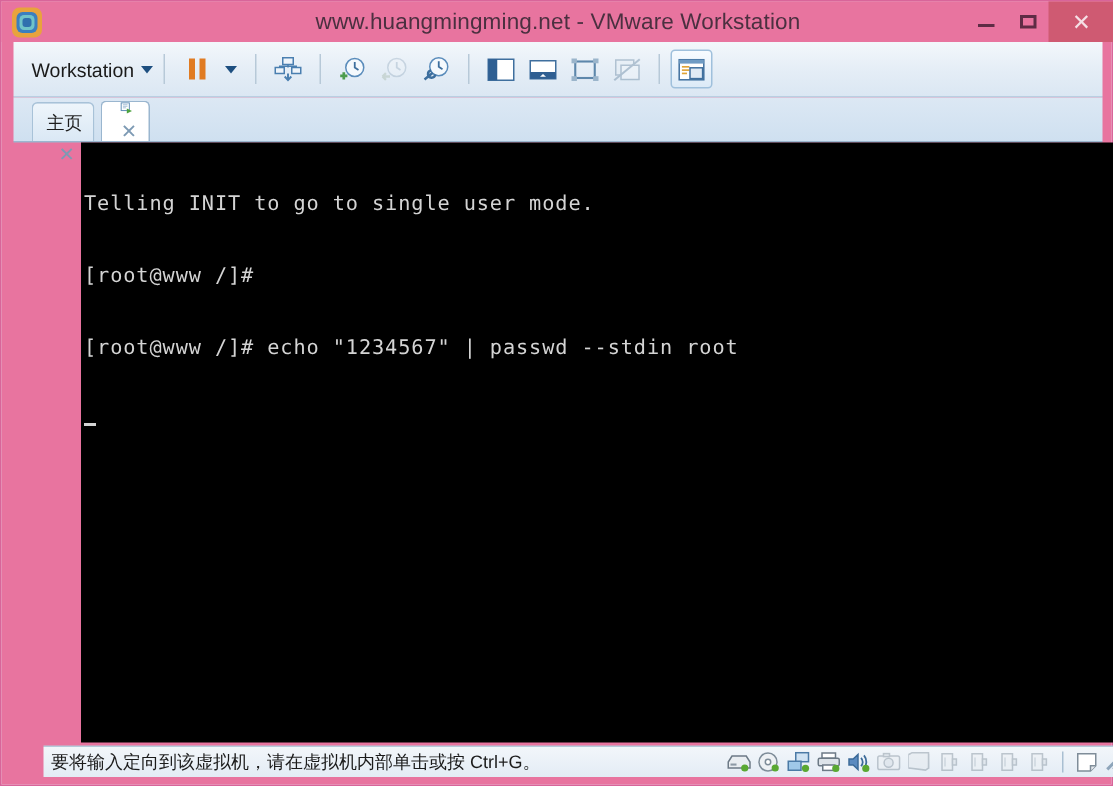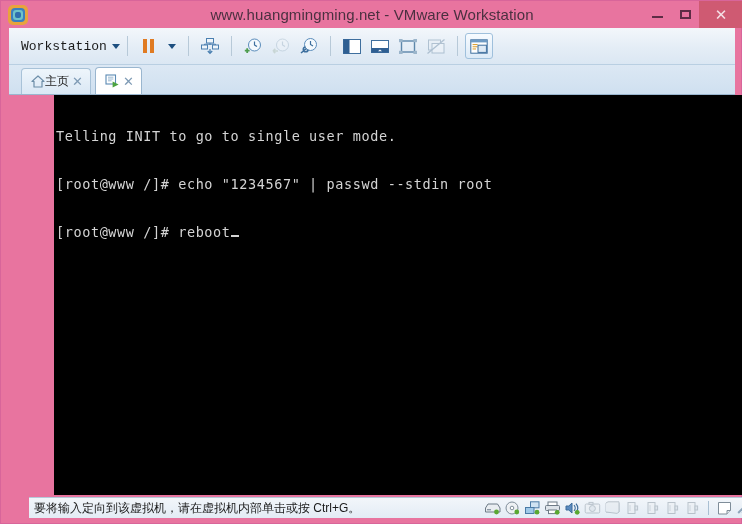--- a/index.html
+++ b/index.html
@@ -103,21 +103,20 @@
   #toolbar {
     position: absolute;
     left: 8px; top: 27px;
     width: 726px;
     height: 37px;
     box-sizing: border-box;
     background: linear-gradient(to bottom, #f3f7fb 0%, #e4edf6 55%, #dbe7f3 100%);
     border-bottom: 1px solid #b9cfe2;
     display: flex;
     align-items: center;
-    font-family: Liberation Mono, monospace;
   }
   #workstation-menu {
     display: flex;
     align-items: center;
     gap: 5px;
     margin-left: 12px;
     font-size: 13px;
     color: #1a1a1a;
     cursor: default;
   }
@@ -160,29 +159,31 @@
     box-sizing: border-box;
     background: linear-gradient(to bottom, #dce8f4 0%, #cfe0f0 100%);
     display: flex;
     align-items: flex-end;
     border-bottom: 1px solid #9ab6cf;
   }
   .tab {
     height: 26px;
     display: flex;
     align-items: center;
+    gap: 5px;
     padding: 0 7px 0 9px;
     margin-left: 12px;
     font-size: 12px;
     color: #1d1d1d;
     background: linear-gradient(to bottom, #eef5fb, #dae8f5);
     border: 1px solid #a8c2d8;
     border-bottom: none;
     border-radius: 4px 4px 0 0;
     box-sizing: border-box;
+    flex-direction: column;
   }
   .tab.active {
     background: #ffffff;
     font-weight: bold;
     border-color: #9ab6cf;
     height: 27px;
     margin-left: 4px;
   }
   .tab-close {
     color: #7d9ab4;
@@ -414,22 +415,23 @@
         <path d="M3 3.2 H8.4 M3 5 H8.4 M3 6.8 H6.6" stroke="#8fb0cc" stroke-width="0.9"></path>
         <path d="M7.6 7.6 L13.6 10.6 L7.6 13.4 Z" fill="#4da33f"></path>
       </svg>
       <span class="tab-close">✕</span>
     </div>
   </div>
 
   <div id="vm-console">
     <div id="terminal">
       <div class="term-line">Telling INIT to go to single user mode.</div>
+      <div class="term-line">[root@www /]#</div>
       <div class="term-line">[root@www /]# echo "1234567" | passwd --stdin root</div>
-      <div class="term-line"><span>[root@www /]# reboot</span><span class="cursor"></span></div>
+      <div class="term-line"><span class="cursor"></span></div>
     </div>
   </div>
 
   <div id="status-bar">
     <div id="status-text">要将输入定向到该虚拟机，请在虚拟机内部单击或按 Ctrl+G。</div>
 
     <div id="status-devices">
 
       <div class="dev-icon">
         <svg width="17" height="14" viewBox="0 0 17 14">

